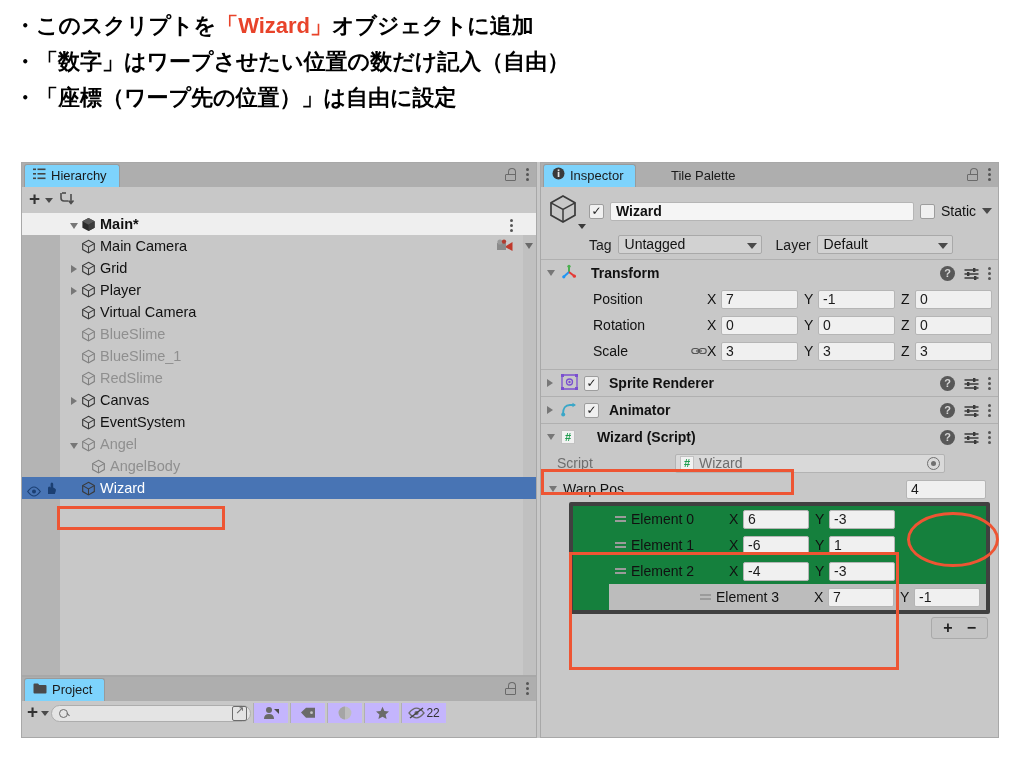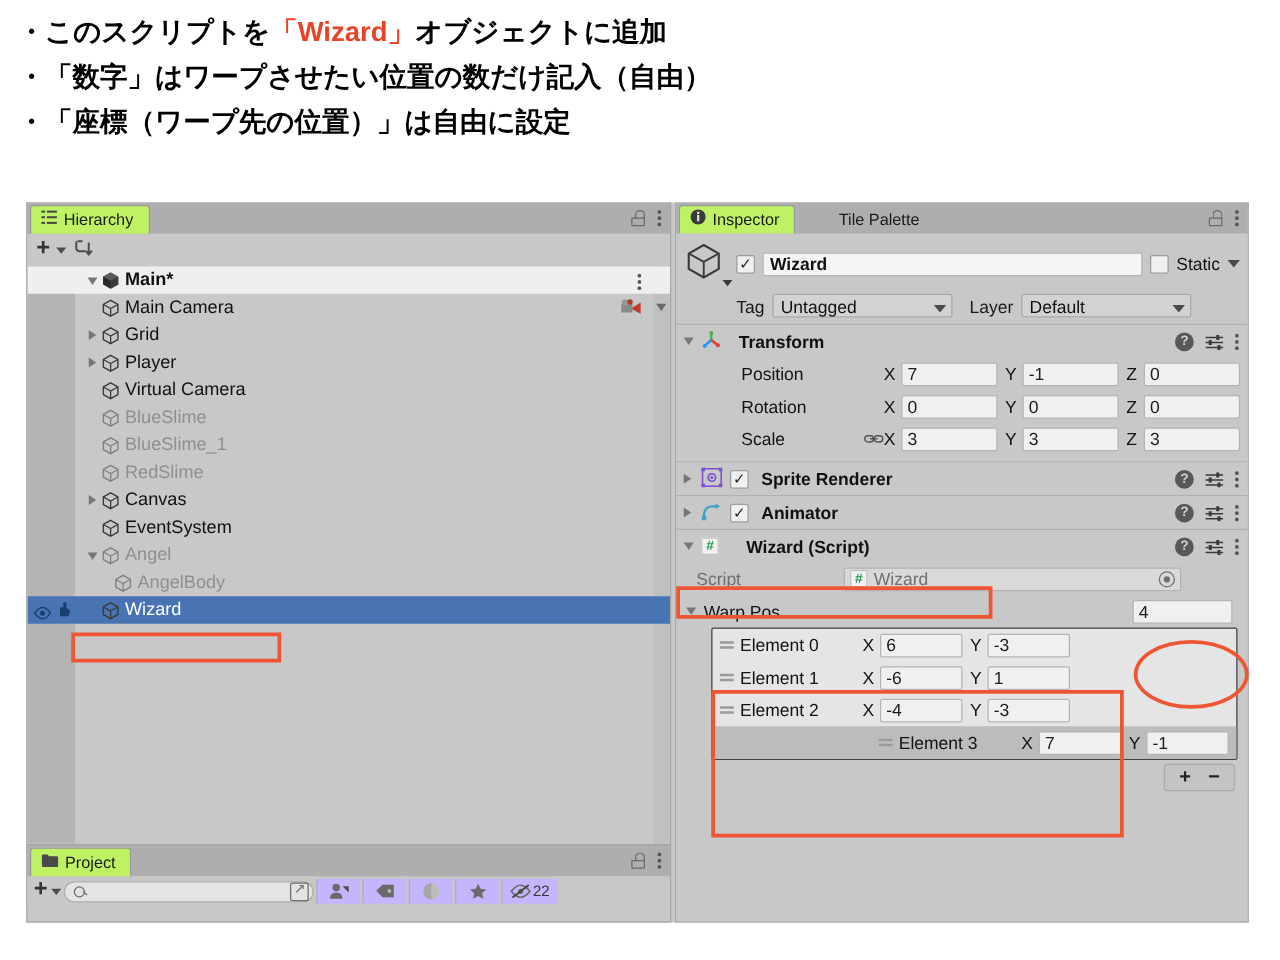--- a/index.html
+++ b/index.html
@@ -23,21 +23,21 @@
   }
   .panel{position:absolute;background:#c8c8c8;border:1px solid #a8a8a8;box-sizing:border-box;}
 
   
   .tabstrip{height:24px;background:#aeaeae;position:relative;}
   .tab{
     position:absolute;top:2px;height:22px;line-height:22px;
     padding:0 12px 0 8px;box-sizing:border-box;font-size:13px;color:#1a1a1a;
     display:flex;align-items:center;gap:5px;white-space:nowrap;
   }
-  .tab.active{background:#bef264;border-top-left-radius:3px;border-top-right-radius:3px;
+  .tab.active{background:#7dd3fc;border-top-left-radius:3px;border-top-right-radius:3px;
     border:1px solid #9a9a9a;border-bottom:none;top:1px;height:23px;}
   .tabright{position:absolute;right:6px;top:3px;display:flex;gap:10px;align-items:center;}
   .lock-icon{width:11px;height:13px;position:relative;display:inline-block;}
   .lock-icon:before{content:"";position:absolute;left:0;bottom:0;width:11px;height:7px;
     border:1.4px solid #6a6a6a;box-sizing:border-box;border-radius:1px;}
   .lock-icon:after{content:"";position:absolute;left:3px;top:0;width:8px;height:7px;
     border:1.4px solid #6a6a6a;box-sizing:border-box;border-bottom:none;
     border-top-left-radius:4px;border-top-right-radius:4px;}
   .kebab{display:inline-block;width:4px;}
   .kebab i{display:block;width:3px;height:3px;background:#555;border-radius:50%;margin:2px 0;}
@@ -98,21 +98,21 @@
   .objcube{width:36px;height:36px;flex:none;position:relative;}
   .chk{width:15px;height:15px;background:#f0f0f0;border:1px solid #9d9d9d;border-radius:2px;
     box-sizing:border-box;display:flex;align-items:center;justify-content:center;
     font-size:12px;color:#222;line-height:1;flex:none;}
   .namefield{flex:1;height:19px;background:#f5f5f5;border:1px solid #b5b5b5;border-radius:2px;
     box-sizing:border-box;display:flex;align-items:center;padding:0 5px;font-weight:bold;font-size:14px;}
   .statictxt{font-size:14px;}
   .objrow2{display:flex;align-items:center;gap:6px;margin-top:6px;padding-left:42px;}
   .lab{font-size:14px;color:#1a1a1a;}
   .dropdown{height:19px;background:#d2d2d2;border:1px solid #a9a9a9;border-radius:2px;box-sizing:border-box;
-    display:flex;align-items:center;padding:0 4px 0 6px;font-size:14px;position:relative;}
+    display:flex;align-items:flex-start;padding:0 4px 0 6px;font-size:14px;position:relative;}
   .dropdown .dcar{margin-left:auto;padding-left:10px;}
   .caret-s{width:0;height:0;border-left:5px solid transparent;border-right:5px solid transparent;
     border-top:6px solid #4a4a4a;display:inline-block;}
 
   .comp{border-bottom:1px solid #b0b0b0;background:#c8c8c8;}
   .comphdr{height:26px;display:flex;align-items:center;gap:6px;padding:0 6px;font-weight:bold;font-size:14px;}
   .comphdr .right{margin-left:auto;display:flex;align-items:center;gap:9px;}
   .qmark{width:15px;height:15px;border-radius:50%;background:#585858;color:#d6d6d6;font-size:11px;
     font-weight:bold;display:flex;align-items:center;justify-content:center;}
   .slider-ico{width:15px;height:13px;position:relative;}
@@ -127,21 +127,21 @@
 
   .scriptrow{height:26px;display:flex;align-items:center;padding-left:16px;font-size:14px;color:#6e6e6e;}
   .objfield{height:19px;background:#d9d9d9;border:1px solid #b3b3b3;border-radius:2px;box-sizing:border-box;
     display:flex;align-items:center;gap:5px;padding:0 4px;font-size:14px;color:#6e6e6e;}
   .hashbox{width:14px;height:14px;background:#f2f2f2;border:1px solid #c2c2c2;box-sizing:border-box;
     color:#1f9d4f;font-size:11px;font-weight:bold;display:flex;align-items:center;justify-content:center;}
   .radio{width:13px;height:13px;border-radius:50%;border:1.4px solid #707070;box-sizing:border-box;
     display:flex;align-items:center;justify-content:center;}
   .radio:after{content:"";width:5px;height:5px;border-radius:50%;background:#707070;}
 
-  .arrbox{margin:0 8px 0 28px;border:1px solid #404040;background:#e5e5e5;border-radius:2px;}
+  .arrbox{margin:0 8px 0 28px;border:4px solid #404040;background:#15803d;border-radius:2px;padding-left:36px;}
   .elrow{height:26px;display:flex;align-items:center;font-size:14px;padding-left:6px;}
   .elrow.alt{background:#bcbcbc;justify-content:flex-end;}
   .grip{width:16px;color:#9b9b9b;font-size:11px;line-height:1;}
   .grip i{display:block;height:1.6px;background:#9b9b9b;margin:2.6px 0;width:11px;}
   .elname{width:98px;}
   .pmbar{display:flex;justify-content:flex-end;padding:3px 10px 0 0;}
   .pmbox{height:20px;background:#c4c4c4;border:1px solid #a9a9a9;border-radius:3px;
     display:flex;align-items:center;gap:14px;padding:0 11px;font-size:16px;font-weight:bold;color:#222;}
 
   

